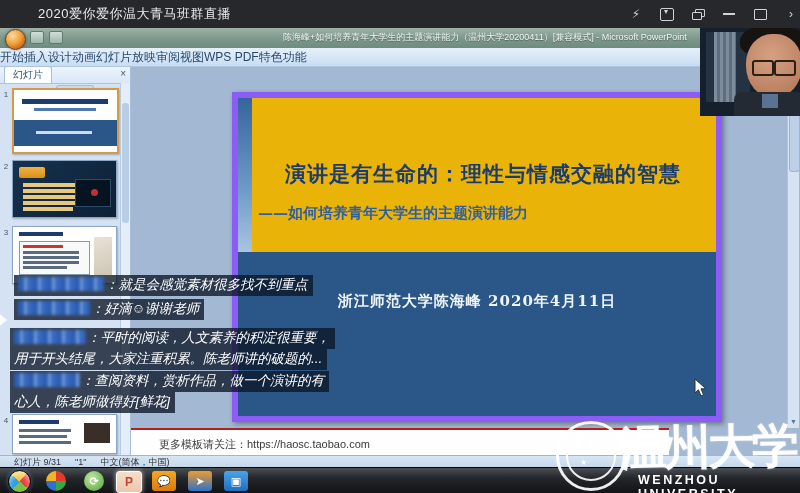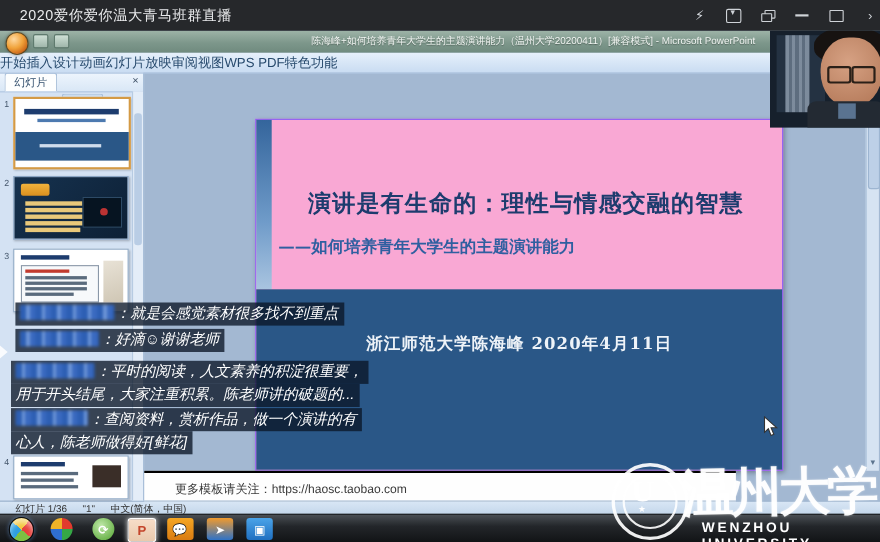--- a/index.html
+++ b/index.html
@@ -2,21 +2,21 @@
 <html><head>
 <meta charset="utf-8">
 <style>
   html,body{margin:0;padding:0;}
   .screen{position:relative;width:800px;height:493px;overflow:hidden;
     font-family:"Liberation Sans","DejaVu Sans",sans-serif;background:#a3b8d2;}
 
   
   .topbar{position:absolute;left:0;top:0;width:800px;height:28px;background:#26282b;
     display:flex;align-items:center;z-index:40;}
-  .topbar-title{color:#e9eaec;font-size:13px;margin-left:18px;letter-spacing:.5px;}
+  .topbar-title{color:#e9eaec;font-size:13px;margin-left:38px;letter-spacing:.5px;}
   .topbar-icons{position:absolute;right:2px;top:0;height:28px;display:flex;align-items:center;gap:17px;color:#cfd3d8;}
   .tb-ic{width:14px;height:14px;display:flex;align-items:center;justify-content:center;font-size:12px;}
   .ic-box{width:11px;height:9px;border:1.4px solid #cfd3d8;border-radius:1px;}
   .ic-copy{position:relative;width:12px;height:10px;}
   .ic-copy:before{content:"";position:absolute;left:3px;top:0;width:8px;height:6px;border:1.3px solid #cfd3d8;border-radius:1px;}
   .ic-copy:after{content:"";position:absolute;left:0;top:3px;width:8px;height:6px;border:1.3px solid #cfd3d8;background:#26282b;border-radius:1px;}
   .ic-min{width:12px;height:2px;background:#cfd3d8;}
   .ic-pin{position:relative;width:13px;height:11px;border:1.3px solid #cfd3d8;border-radius:2px;}
   .ic-pin:after{content:"▾";position:absolute;left:3px;top:-2px;font-size:8px;color:#cfd3d8;}
 
@@ -65,38 +65,38 @@
   .t3-side{position:absolute;right:4px;top:10px;width:18px;height:38px;background:linear-gradient(160deg,#e8e2d6,#cfc6b4);}
   
   .t4-h{position:absolute;left:6px;top:5px;width:40px;height:4px;background:#1d3c6e;}
   .t4-img{position:absolute;right:6px;top:8px;width:26px;height:20px;background:#3a2e28;}
   .t4-l{position:absolute;left:6px;height:2.5px;background:#5a6b7d;}
   .sidebar-scroll{position:absolute;right:0;top:17px;width:9px;bottom:0;background:#e4edf8;border-left:1px solid #b7cbe2;}
   .sidebar-thumbbar{position:absolute;right:1px;top:20px;width:7px;height:120px;background:#b9cde5;border-radius:3px;}
 
   
   .workspace{position:absolute;left:131px;top:66px;width:669px;height:362px;background:#a3b8d2;z-index:1;}
-  .slide{position:absolute;left:101px;top:42px;width:478px;height:318px;background:#f9a8d4;
-    border:1px solid #8b5cf6;box-shadow:2px 2px 5px rgba(0,0,0,.35);}
+  .slide{position:absolute;left:101px;top:26px;width:478px;height:318px;background:#eab308;
+    border:6px solid #8b5cf6;box-shadow:2px 2px 5px rgba(0,0,0,.35);}
   .slide-stripe{position:absolute;left:0;top:0;width:14px;height:154px;
     background:linear-gradient(180deg,#34659c,#6f9bc9 60%,#a9c4e0);}
   .slide-title{position:absolute;left:20px;top:62px;width:450px;text-align:center;
     font-family:"DejaVu Serif","Liberation Serif",serif;font-weight:bold;font-size:21px;color:#1d3c6e;letter-spacing:1px;}
   .slide-subtitle{position:absolute;left:20px;top:106px;width:450px;text-align:left;
     font-family:"DejaVu Serif","Liberation Serif",serif;font-weight:bold;font-size:15px;color:#2f5fa0;}
   .slide-band{position:absolute;left:0;top:154px;width:478px;height:164px;background:#2a5787;}
   .slide-footer{position:absolute;left:0;top:40px;width:100%;text-align:center;
     font-family:"DejaVu Serif","Liberation Serif",serif;font-weight:bold;font-size:15px;color:#eef3f8;letter-spacing:1px;}
   .v-scrollbar{position:absolute;right:1px;top:0;width:11px;height:362px;background:#d6e3f2;border-left:1px solid #b0c5dd;}
   .v-thumb{position:absolute;left:1px;top:14px;width:9px;height:90px;background:#bdd0e7;border:1px solid #9db5d1;border-radius:3px;}
   .v-arrow{position:absolute;left:0;width:11px;height:12px;font-size:7px;color:#5c7democ;color:#5c748e;text-align:center;line-height:12px;}
 
   
   .notes{position:absolute;left:131px;top:428px;width:538px;height:27px;background:#fefefe;
-    border-top:2px solid #000000;z-index:3;}
+    border-top:2px solid #b91c1c;z-index:3;}
   .notes-text{position:absolute;left:28px;top:7px;font-size:11px;color:#3a3a3a;}
   .statusbar{position:absolute;left:0;top:455px;width:800px;height:12px;
     background:linear-gradient(#d8e6f5,#c3d6ea);border-top:1px solid #9fb6cf;z-index:3;
     display:flex;align-items:center;font-size:9px;color:#333;}
   .statusbar span{margin-left:14px;}
 
   
   .chat{position:absolute;left:0;top:0;z-index:45;}
   .chat-msg{position:absolute;font-style:italic;}
   .chat-line{display:table;background:rgba(10,22,38,.78);color:#fff;font-size:13.5px;
@@ -278,21 +278,21 @@
     <div class="sidebar-scroll">
       <div class="sidebar-thumbbar"></div>
     </div>
   </div>
 
   <div class="notes">
     <span class="notes-text">更多模板请关注：https://haosc.taobao.com</span>
   </div>
 
   <div class="statusbar">
-    <span>幻灯片 1/36</span>
+    <span>幻灯片 9/31</span>
     <span>"1"</span>
     <span>中文(简体，中国)</span>
   </div>
 
   <div class="chat">
     <div class="chat-msg" style="left:14px;top:275px;">
       <div class="chat-line">
         <span class="name-blur" style="width:86px;"></span>
           <span>：就是会感觉素材很多找不到重点</span>
       </div>

